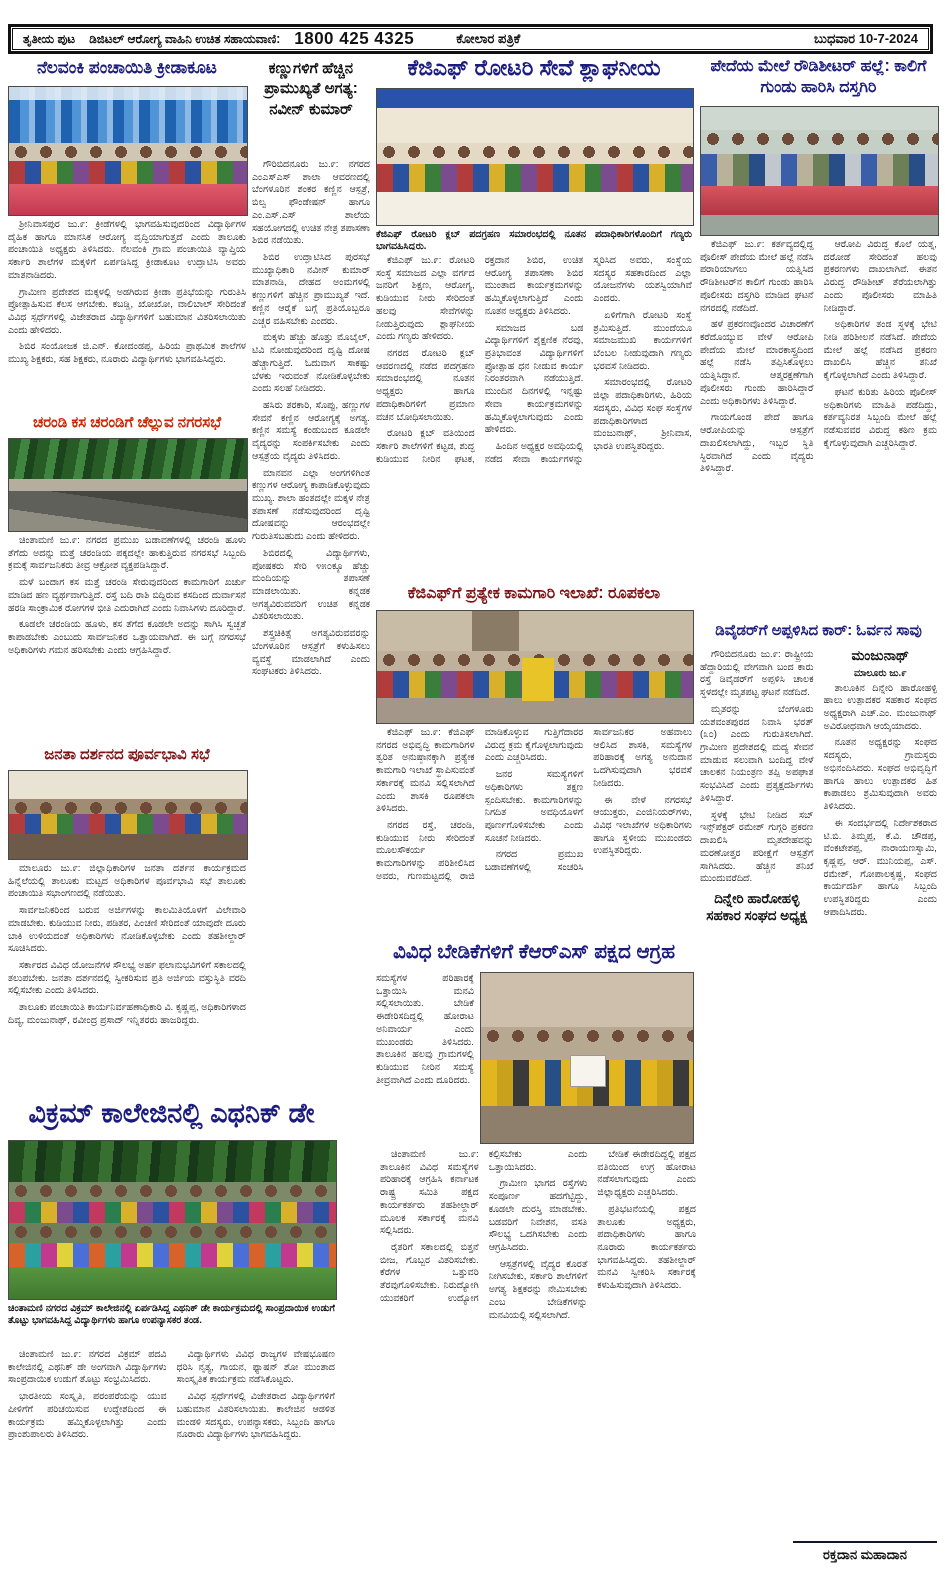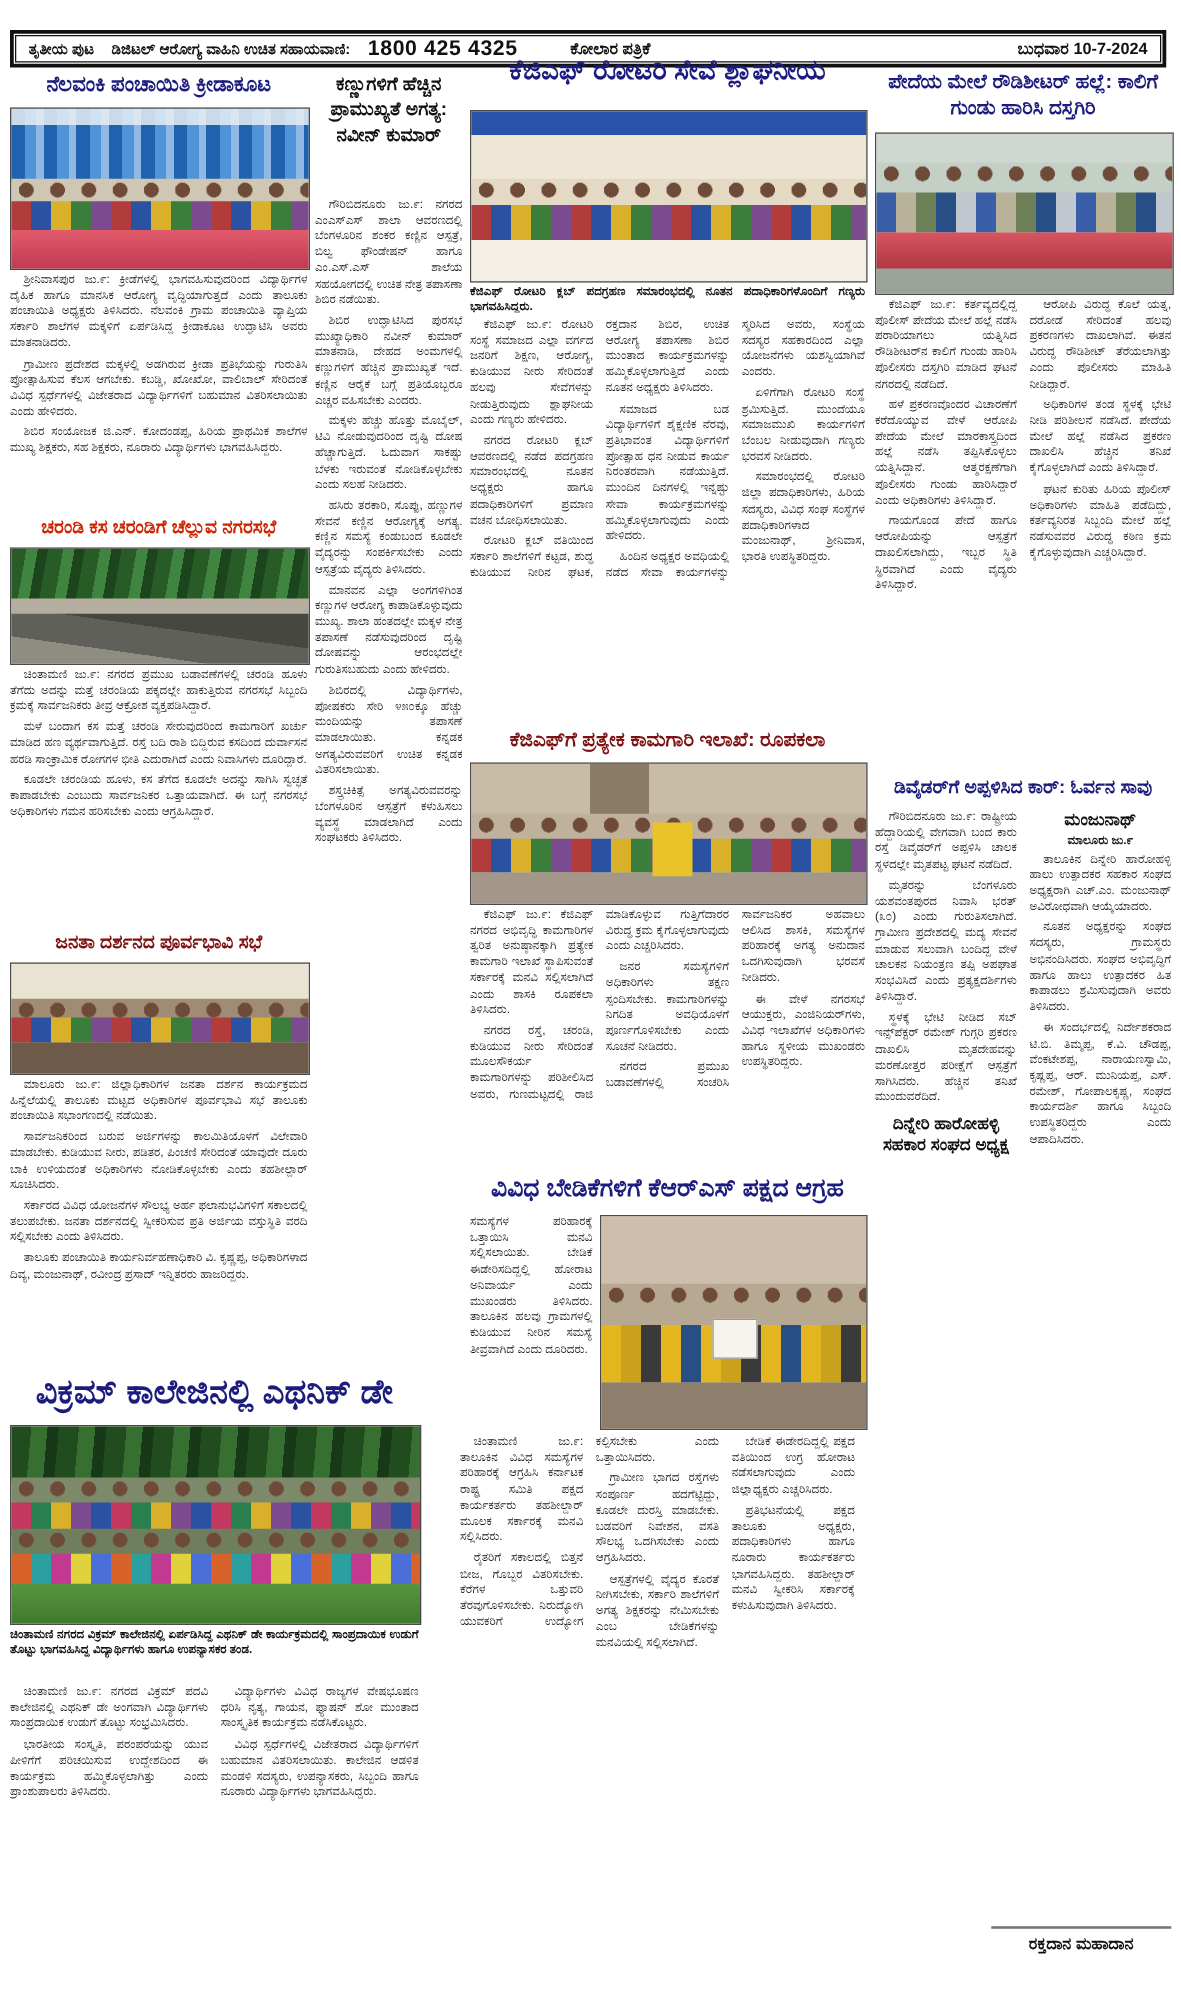--- a/index.html
+++ b/index.html
@@ -69,21 +69,21 @@
   .ph-police .b1{top:0;height:40%;background:#cfd8d0;}
   .ph-police .crowd{top:18%;height:44%;--c1:#3a5fa8;--c2:#b8b29a;--c3:#6d7f57;--c4:#274f86;--c5:#c0c7cf;background:#c4cfc6;}
   .ph-police .b3{top:62%;height:22%;background:linear-gradient(#d85460,#b03844);}
   .ph-police .b4{bottom:0;height:16%;background:#9aa49b;}
   
   .ph-ethnic .b1{top:0;height:28%;background:repeating-linear-gradient(95deg,#214d1e 0 16px,#376f30 16px 29px,#18381a 29px 38px);}
   .ph-ethnic .crowd.r1{top:26%;height:30%;--c1:#c2385e;--c2:#2a7f4e;--c3:#d8b02a;--c4:#7c4a8f;--c5:#2a52a0;background:#7d8a6a;}
   .ph-ethnic .crowd.r2{top:52%;height:30%;--c1:#d8632a;--c2:#2aa0a0;--c3:#c23a8f;--c4:#e0d23a;--c5:#4a6fd8;background:#6f7f5d;}
   .ph-ethnic .b3{bottom:0;height:20%;background:linear-gradient(#58953f,#3f7a2e);}
   
-  #blood-box{position:absolute;left:793px;top:1541px;width:144px;height:26px;border-top:2px solid #737373;
+  #blood-box{position:absolute;left:793px;top:1541px;width:144px;height:26px;border-top:2px solid #0f172a;
              font-weight:bold;font-size:13px;text-align:center;padding-top:4px;}
 </style>
 </head>
 <body>
 
 <div id="page">
 
   <div id="masthead">
     <div class="inner">
       <span class="m-page">ತೃತೀಯ ಪುಟ</span>
@@ -150,21 +150,21 @@
       <div class="band b3"></div>
   </div>
   <div class="abs caption" style="left:8px;top:1302px;width:327px;height:42px;">ಚಿಂತಾಮಣಿ ನಗರದ ವಿಕ್ರಮ್ ಕಾಲೇಜಿನಲ್ಲಿ ಏರ್ಪಡಿಸಿದ್ದ ಎಥನಿಕ್ ಡೇ ಕಾರ್ಯಕ್ರಮದಲ್ಲಿ ಸಾಂಪ್ರದಾಯಿಕ ಉಡುಗೆ ತೊಟ್ಟು ಭಾಗವಹಿಸಿದ್ದ ವಿದ್ಯಾರ್ಥಿಗಳು ಹಾಗೂ ಉಪನ್ಯಾಸಕರ ತಂಡ.</div>
   <div class="abs body-txt cols2" style="left:8px;top:1348px;width:327px;height:242px;">
       <span class="para">ಚಿಂತಾಮಣಿ ಜು.೯: ನಗರದ ವಿಕ್ರಮ್ ಪದವಿ ಕಾಲೇಜಿನಲ್ಲಿ ಎಥನಿಕ್ ಡೇ ಅಂಗವಾಗಿ ವಿದ್ಯಾರ್ಥಿಗಳು ಸಾಂಪ್ರದಾಯಿಕ ಉಡುಗೆ ತೊಟ್ಟು ಸಂಭ್ರಮಿಸಿದರು.</span>
       <span class="para">ಭಾರತೀಯ ಸಂಸ್ಕೃತಿ, ಪರಂಪರೆಯನ್ನು ಯುವ ಪೀಳಿಗೆಗೆ ಪರಿಚಯಿಸುವ ಉದ್ದೇಶದಿಂದ ಈ ಕಾರ್ಯಕ್ರಮ ಹಮ್ಮಿಕೊಳ್ಳಲಾಗಿತ್ತು ಎಂದು ಪ್ರಾಂಶುಪಾಲರು ತಿಳಿಸಿದರು.</span>
       <span class="para">ವಿದ್ಯಾರ್ಥಿಗಳು ವಿವಿಧ ರಾಜ್ಯಗಳ ವೇಷಭೂಷಣ ಧರಿಸಿ ನೃತ್ಯ, ಗಾಯನ, ಫ್ಯಾಷನ್ ಶೋ ಮುಂತಾದ ಸಾಂಸ್ಕೃತಿಕ ಕಾರ್ಯಕ್ರಮ ನಡೆಸಿಕೊಟ್ಟರು.</span>
       <span class="para">ವಿವಿಧ ಸ್ಪರ್ಧೆಗಳಲ್ಲಿ ವಿಜೇತರಾದ ವಿದ್ಯಾರ್ಥಿಗಳಿಗೆ ಬಹುಮಾನ ವಿತರಿಸಲಾಯಿತು. ಕಾಲೇಜಿನ ಆಡಳಿತ ಮಂಡಳಿ ಸದಸ್ಯರು, ಉಪನ್ಯಾಸಕರು, ಸಿಬ್ಬಂದಿ ಹಾಗೂ ನೂರಾರು ವಿದ್ಯಾರ್ಥಿಗಳು ಭಾಗವಹಿಸಿದ್ದರು.</span>
     </div>
 
-  <div class="abs hl navy" style="left:376px;top:44px;width:316px;font-size:22px;">ಕೆಜಿಎಫ್ ರೋಟರಿ ಸೇವೆ ಶ್ಲಾಘನೀಯ</div>
+  <div class="abs hl navy" style="left:376px;top:56px;width:316px;font-size:22px;">ಕೆಜಿಎಫ್ ರೋಟರಿ ಸೇವೆ ಶ್ಲಾಘನೀಯ</div>
   <div class="photo ph-rotary" style="left:376px;top:88px;width:316px;height:136px;">
     <div class="band b1"></div>
       <div class="band b2"></div>
       <div class="crowd"></div>
       <div class="band b3"></div>
   </div>
   <div class="abs caption" style="left:376px;top:228px;width:316px;height:22px;">ಕೆಜಿಎಫ್ ರೋಟರಿ ಕ್ಲಬ್ ಪದಗ್ರಹಣ ಸಮಾರಂಭದಲ್ಲಿ ನೂತನ ಪದಾಧಿಕಾರಿಗಳೊಂದಿಗೆ ಗಣ್ಯರು ಭಾಗವಹಿಸಿದ್ದರು.</div>
   <div class="abs body-txt cols3" style="left:376px;top:254px;width:316px;height:304px;">
       <span class="para">ಕೆಜಿಎಫ್ ಜು.೯: ರೋಟರಿ ಸಂಸ್ಥೆ ಸಮಾಜದ ಎಲ್ಲಾ ವರ್ಗದ ಜನರಿಗೆ ಶಿಕ್ಷಣ, ಆರೋಗ್ಯ, ಕುಡಿಯುವ ನೀರು ಸೇರಿದಂತೆ ಹಲವು ಸೇವೆಗಳನ್ನು ನೀಡುತ್ತಿರುವುದು ಶ್ಲಾಘನೀಯ ಎಂದು ಗಣ್ಯರು ಹೇಳಿದರು.</span>
       <span class="para">ನಗರದ ರೋಟರಿ ಕ್ಲಬ್ ಆವರಣದಲ್ಲಿ ನಡೆದ ಪದಗ್ರಹಣ ಸಮಾರಂಭದಲ್ಲಿ ನೂತನ ಅಧ್ಯಕ್ಷರು ಹಾಗೂ ಪದಾಧಿಕಾರಿಗಳಿಗೆ ಪ್ರಮಾಣ ವಚನ ಬೋಧಿಸಲಾಯಿತು.</span>
@@ -191,21 +191,21 @@
     </div>
 
   <div class="abs hl navy" style="left:376px;top:940px;width:316px;font-size:20px;">ವಿವಿಧ ಬೇಡಿಕೆಗಳಿಗೆ ಕೆಆರ್‌ಎಸ್ ಪಕ್ಷದ ಆಗ್ರಹ</div>
   <div class="abs body-txt" style="left:376px;top:972px;width:98px;height:170px;">ಸಮಸ್ಯೆಗಳ ಪರಿಹಾರಕ್ಕೆ ಒತ್ತಾಯಿಸಿ ಮನವಿ ಸಲ್ಲಿಸಲಾಯಿತು. ಬೇಡಿಕೆ ಈಡೇರಿಸದಿದ್ದಲ್ಲಿ ಹೋರಾಟ ಅನಿವಾರ್ಯ ಎಂದು ಮುಖಂಡರು ತಿಳಿಸಿದರು. ತಾಲೂಕಿನ ಹಲವು ಗ್ರಾಮಗಳಲ್ಲಿ ಕುಡಿಯುವ ನೀರಿನ ಸಮಸ್ಯೆ ತೀವ್ರವಾಗಿದೆ ಎಂದು ದೂರಿದರು.</div>
   <div class="photo ph-krs" style="left:480px;top:972px;width:212px;height:170px;">
     <div class="band b1"></div>
       <div class="crowd"></div>
       <div class="band b3"></div>
       <div class="acc"></div>
   </div>
-  <div class="abs body-txt cols3" style="left:368px;top:1148px;width:316px;height:442px;">
+  <div class="abs body-txt cols3" style="left:380px;top:1148px;width:316px;height:442px;">
       <span class="para">ಚಿಂತಾಮಣಿ ಜು.೯: ತಾಲೂಕಿನ ವಿವಿಧ ಸಮಸ್ಯೆಗಳ ಪರಿಹಾರಕ್ಕೆ ಆಗ್ರಹಿಸಿ ಕರ್ನಾಟಕ ರಾಷ್ಟ್ರ ಸಮಿತಿ ಪಕ್ಷದ ಕಾರ್ಯಕರ್ತರು ತಹಶೀಲ್ದಾರ್ ಮೂಲಕ ಸರ್ಕಾರಕ್ಕೆ ಮನವಿ ಸಲ್ಲಿಸಿದರು.</span>
       <span class="para">ರೈತರಿಗೆ ಸಕಾಲದಲ್ಲಿ ಬಿತ್ತನೆ ಬೀಜ, ಗೊಬ್ಬರ ವಿತರಿಸಬೇಕು. ಕೆರೆಗಳ ಒತ್ತುವರಿ ತೆರವುಗೊಳಿಸಬೇಕು. ನಿರುದ್ಯೋಗಿ ಯುವಕರಿಗೆ ಉದ್ಯೋಗ ಕಲ್ಪಿಸಬೇಕು ಎಂದು ಒತ್ತಾಯಿಸಿದರು.</span>
       <span class="para">ಗ್ರಾಮೀಣ ಭಾಗದ ರಸ್ತೆಗಳು ಸಂಪೂರ್ಣ ಹದಗೆಟ್ಟಿದ್ದು, ಕೂಡಲೇ ದುರಸ್ತಿ ಮಾಡಬೇಕು. ಬಡವರಿಗೆ ನಿವೇಶನ, ವಸತಿ ಸೌಲಭ್ಯ ಒದಗಿಸಬೇಕು ಎಂದು ಆಗ್ರಹಿಸಿದರು.</span>
       <span class="para">ಆಸ್ಪತ್ರೆಗಳಲ್ಲಿ ವೈದ್ಯರ ಕೊರತೆ ನೀಗಿಸಬೇಕು, ಸರ್ಕಾರಿ ಶಾಲೆಗಳಿಗೆ ಅಗತ್ಯ ಶಿಕ್ಷಕರನ್ನು ನೇಮಿಸಬೇಕು ಎಂಬ ಬೇಡಿಕೆಗಳನ್ನು ಮನವಿಯಲ್ಲಿ ಸಲ್ಲಿಸಲಾಗಿದೆ.</span>
       <span class="para">ಬೇಡಿಕೆ ಈಡೇರದಿದ್ದಲ್ಲಿ ಪಕ್ಷದ ವತಿಯಿಂದ ಉಗ್ರ ಹೋರಾಟ ನಡೆಸಲಾಗುವುದು ಎಂದು ಜಿಲ್ಲಾಧ್ಯಕ್ಷರು ಎಚ್ಚರಿಸಿದರು.</span>
       <span class="para">ಪ್ರತಿಭಟನೆಯಲ್ಲಿ ಪಕ್ಷದ ತಾಲೂಕು ಅಧ್ಯಕ್ಷರು, ಪದಾಧಿಕಾರಿಗಳು ಹಾಗೂ ನೂರಾರು ಕಾರ್ಯಕರ್ತರು ಭಾಗವಹಿಸಿದ್ದರು. ತಹಶೀಲ್ದಾರ್ ಮನವಿ ಸ್ವೀಕರಿಸಿ ಸರ್ಕಾರಕ್ಕೆ ಕಳುಹಿಸುವುದಾಗಿ ತಿಳಿಸಿದರು.</span>
     </div>
 
   <div class="abs hl navy" style="left:700px;top:56px;width:237px;font-size:16px;line-height:1.3;">ಪೇದೆಯ ಮೇಲೆ ರೌಡಿಶೀಟರ್ ಹಲ್ಲೆ: ಕಾಲಿಗೆ ಗುಂಡು ಹಾರಿಸಿ ದಸ್ತಗಿರಿ</div>
   <div class="photo ph-police" style="left:700px;top:106px;width:237px;height:128px;">

